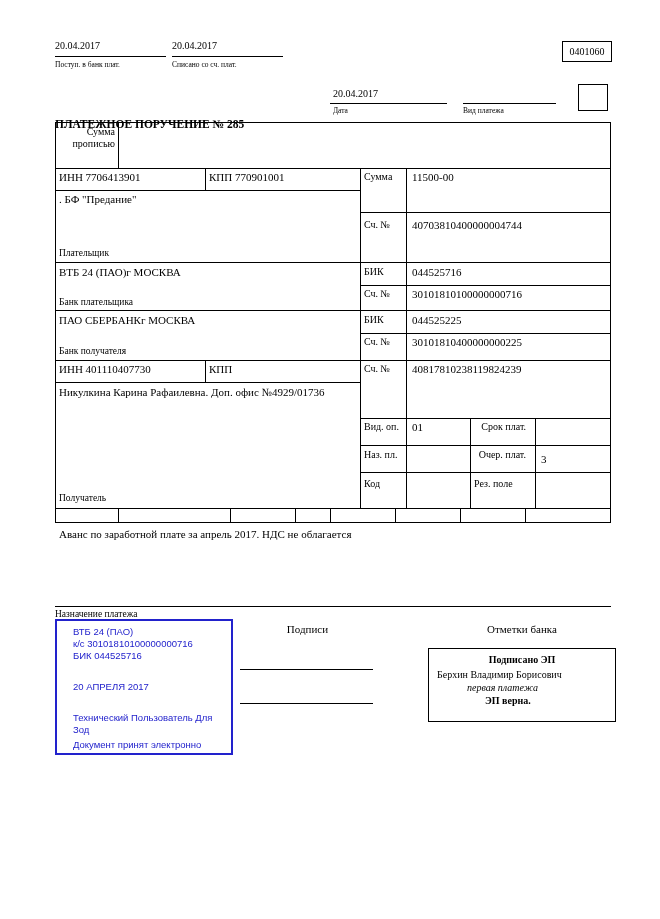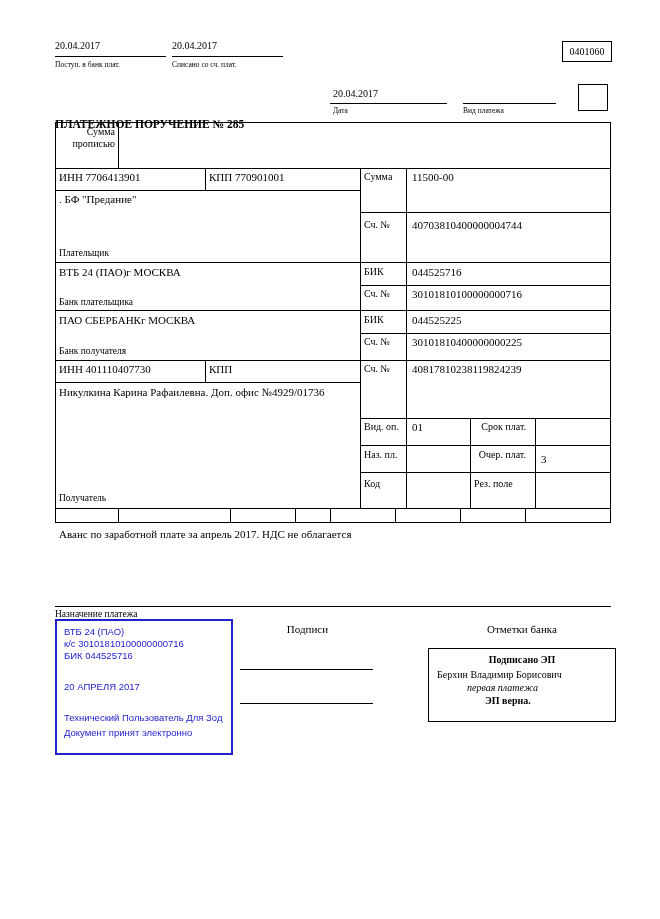--- a/index.html
+++ b/index.html
@@ -14,21 +14,21 @@
   .s7{font-size:7.5px;}
   .b{font-weight:bold;}
   .i{font-style:italic;}
   .center{text-align:center;}
   .hl{position:absolute;height:1px;background:#000;}
   .vl{position:absolute;width:1px;background:#000;}
   .box{position:absolute;border:1px solid #000;box-sizing:border-box;}
   .stamp{position:absolute;left:55px;top:619px;width:178px;height:136px;
          border:2px solid #2222cc;box-sizing:border-box;color:#2222cc;
          font-family:"Liberation Sans", sans-serif;font-size:9.5px;
-         line-height:12px;padding:5px 7px;}
+         line-height:12px;padding:5px 16px;}
   .esign{position:absolute;left:428px;top:648px;width:188px;height:74px;
          border:1px solid #000;box-sizing:border-box;padding:4px 8px;
          font-size:10px;line-height:13px;}
 </style>
 </head>
 <body>
 
 <div class="page">
 
   <div class="abs s10" style="left:55px;top:40px">20.04.2017</div>

